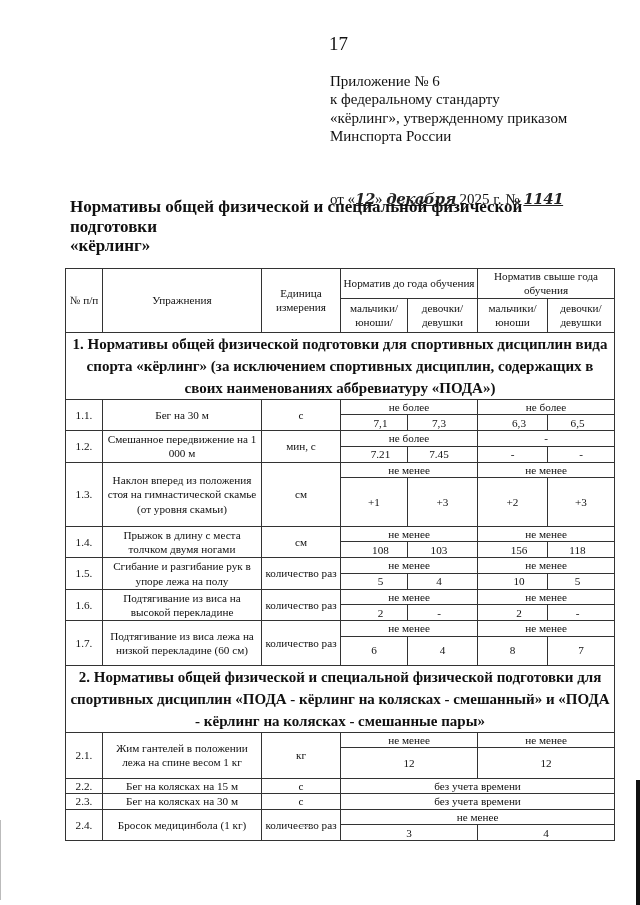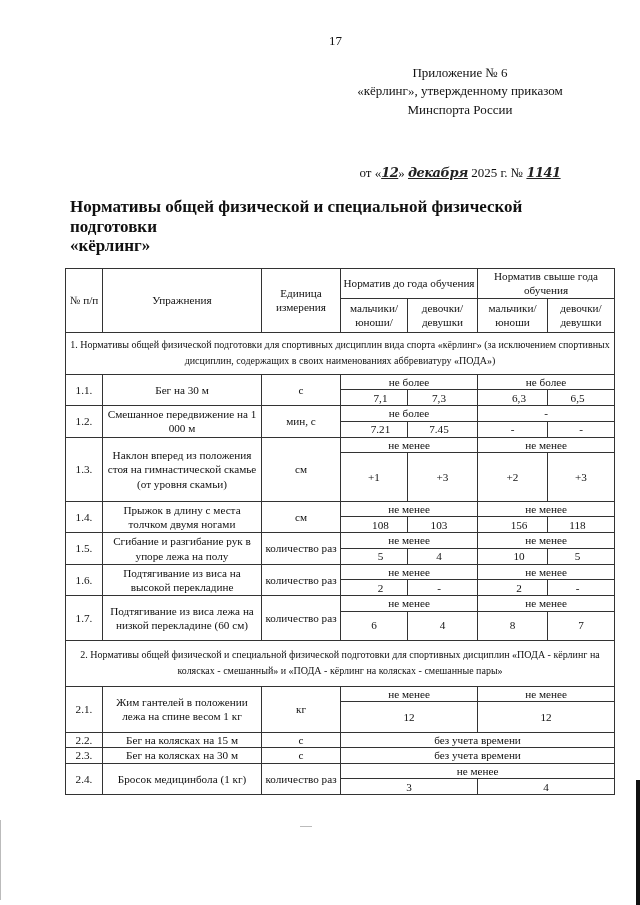--- a/index.html
+++ b/index.html
@@ -1,41 +1,42 @@
 <!DOCTYPE html>
 <html><head>
 <meta charset="utf-8">
 <style>
   html, body { margin: 0; padding: 0; background: #ffffff; }
   body { width: 640px; height: 905px; position: relative; overflow: hidden;
          font-family: "Liberation Serif", "DejaVu Serif", serif; color: #111; }
-  .page-number { position: absolute; left: 329px; top: 33px; font-size: 13px; }
-  .annex { position: absolute; left: 330px; top: 64px; width: 260px; text-align: center;
-           font-size: 13px; line-height: 18.3px; }
+  .page-number { position: absolute; left: 329px; top: 33px; font-size: 19px; }
+  .annex { position: absolute; left: 330px; top: 72px; width: 260px; text-align: left;
+           font-size: 15px; line-height: 18.3px; }
   .annex .sig { position: relative; margin-top: 45px; }
   .hand { font-family: "DejaVu Serif", serif; font-style: italic; font-weight: bold; color: #222;
           text-decoration: underline; letter-spacing: -0.5px; }
   .title { position: absolute; left: 70px; top: 197px; width: 540px; 
            font-weight: bold; font-size: 17px; line-height: 19.5px; }
   table.norms { position: absolute; left: 65px; top: 268px; border-collapse: collapse;
                 table-layout: fixed; width: 549px; font-size: 11.2px; line-height: 14.4px; }
   table.norms td { border: 1px solid #333; text-align: center; vertical-align: middle;
                    padding: 0 1px; overflow: hidden; }
-  td.sec { padding: 2px 4px; font-size: 10px; line-height: 16px; }
+  td.sec { padding: 2px 4px; font-size: 15px; line-height: 22px; font-weight: bold; }
   .num-l { text-align: left; padding-left: 14px !important; }
   .num-r { text-align: center; padding-right: 8px !important; }
   .scan-mark { position: absolute; background: #bbb; }
 </style>
 </head>
 <body>
 
 <div class="page-number">17</div>
 
 <div class="annex">
   <div>Приложение № 6</div>
+  <div>к федеральному стандарту</div>
   <div>«кёрлинг», утвержденному приказом</div>
   <div>Минспорта России</div>
   <div class="sig">
     <span>от «</span><span class="hand">12</span><span>» </span><span class="hand">декабря</span><span> 2025 г. № </span><span class="hand">1141</span>
   </div>
 </div>
 
 <div class="title">
   <div>Нормативы общей физической и специальной физической подготовки</div>
   <div>«кёрлинг»</div>

